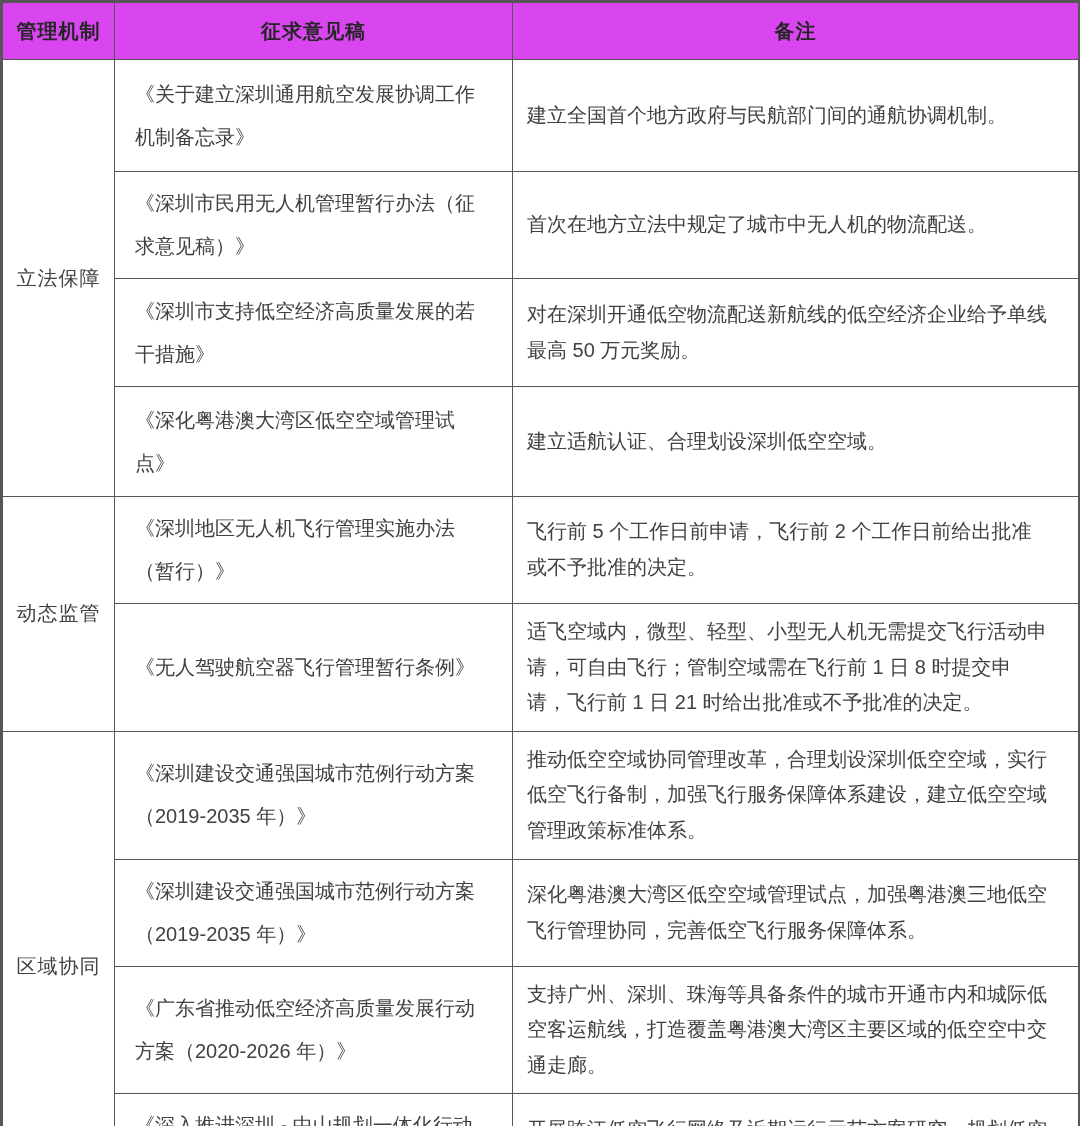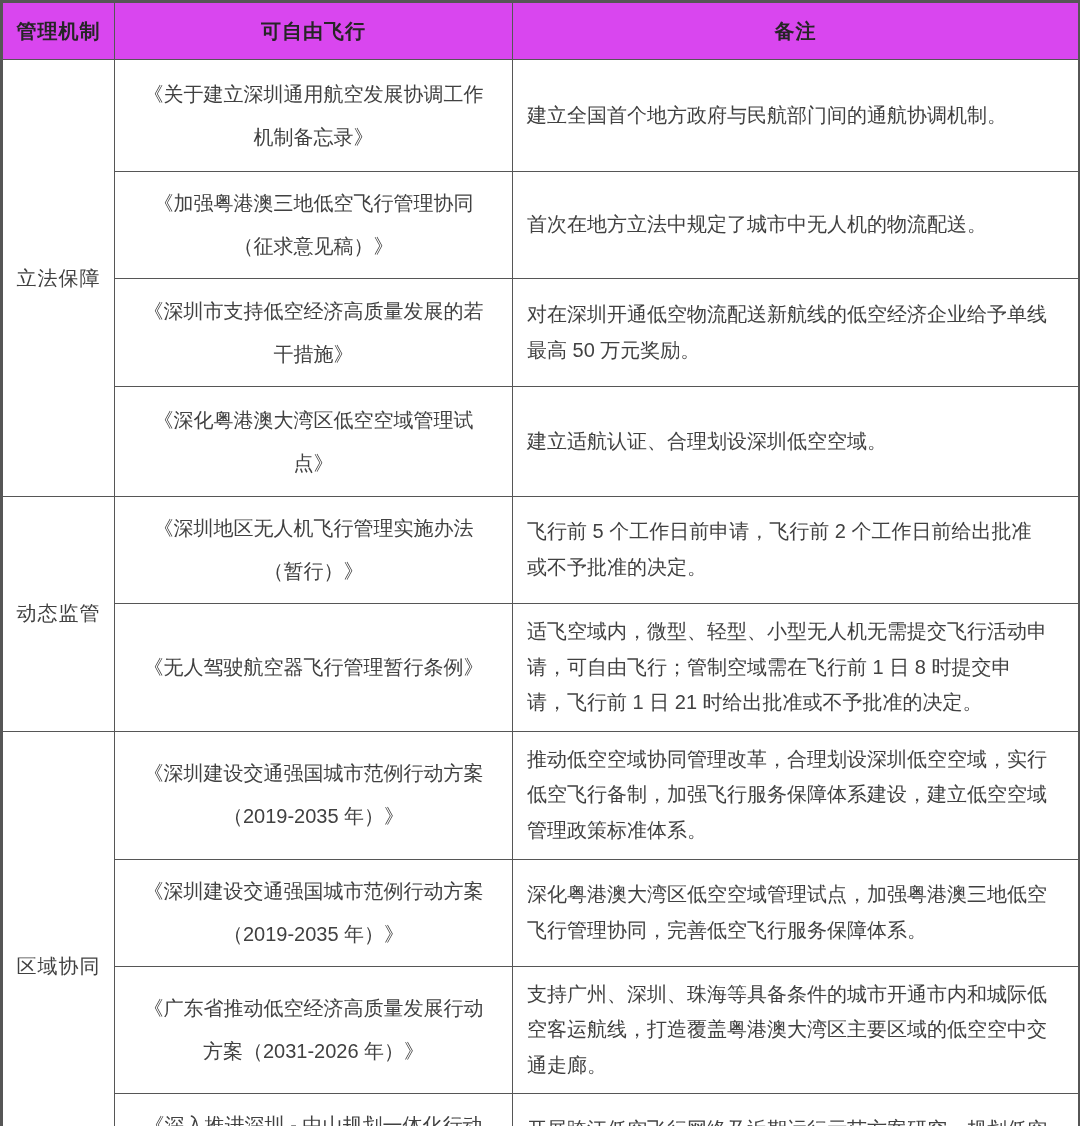--- a/index.html
+++ b/index.html
@@ -39,21 +39,20 @@
     letter-spacing: 1px;
   }
   td.mechanism-cell {
     text-align: center;
     font-size: 20px;
     color: #414141;
     letter-spacing: 1px;
     padding: 12px 6px;
   }
   td.policy-cell {
-    text-align: center;
     padding: 10px 20px;
     line-height: 2.15;
   }
   td.remark-cell {
     text-align: left;
     padding: 10px 30px 10px 14px;
     line-height: 1.78;
   }
 </style>
 </head>
@@ -62,33 +61,33 @@
 <div class="page">
   <table class="policy-table">
     <colgroup>
       <col class="c-mechanism">
       <col class="c-policy">
       <col class="c-remark">
     </colgroup>
     <thead>
       <tr>
         <th>管理机制</th>
-        <th>可自由飞行</th>
+        <th>征求意见稿</th>
         <th>备注</th>
       </tr>
     </thead>
     <tbody>
 
       <tr style="height:112px;">
         <td class="mechanism-cell" rowspan="4">立法保障</td>
         <td class="policy-cell">《关于建立深圳通用航空发展协调工作机制备忘录》</td>
         <td class="remark-cell">建立全国首个地方政府与民航部门间的通航协调机制。</td>
       </tr>
       <tr style="height:101px;">
-        <td class="policy-cell">《加强粤港澳三地低空飞行管理协同（征求意见稿）》</td>
+        <td class="policy-cell">《深圳市民用无人机管理暂行办法（征求意见稿）》</td>
         <td class="remark-cell">首次在地方立法中规定了城市中无人机的物流配送。</td>
       </tr>
       <tr style="height:108px;">
         <td class="policy-cell">《深圳市支持低空经济高质量发展的若干措施》</td>
         <td class="remark-cell">对在深圳开通低空物流配送新航线的低空经济企业给予单线最高 50 万元奖励。</td>
       </tr>
       <tr style="height:110px;">
         <td class="policy-cell">《深化粤港澳大湾区低空空域管理试点》</td>
         <td class="remark-cell">建立适航认证、合理划设深圳低空空域。</td>
       </tr>
@@ -106,21 +105,21 @@
       <tr style="height:122px;">
         <td class="mechanism-cell" rowspan="4">区域协同</td>
         <td class="policy-cell">《深圳建设交通强国城市范例行动方案（2019-2035 年）》</td>
         <td class="remark-cell">推动低空空域协同管理改革，合理划设深圳低空空域，实行低空飞行备制，加强飞行服务保障体系建设，建立低空空域管理政策标准体系。</td>
       </tr>
       <tr style="height:88px;">
         <td class="policy-cell">《深圳建设交通强国城市范例行动方案（2019-2035 年）》</td>
         <td class="remark-cell">深化粤港澳大湾区低空空域管理试点，加强粤港澳三地低空飞行管理协同，完善低空飞行服务保障体系。</td>
       </tr>
       <tr style="height:120px;">
-        <td class="policy-cell">《广东省推动低空经济高质量发展行动方案（2031-2026 年）》</td>
+        <td class="policy-cell">《广东省推动低空经济高质量发展行动方案（2020-2026 年）》</td>
         <td class="remark-cell">支持广州、深圳、珠海等具备条件的城市开通市内和城际低空客运航线，打造覆盖粤港澳大湾区主要区域的低空空中交通走廊。</td>
       </tr>
       <tr style="height:95px;">
         <td class="policy-cell">《深入推进深圳 - 中山规划一体化行动方案（2024-2025 年）》</td>
         <td class="remark-cell">开展跨江低空飞行网络及近期运行示范方案研究，规划低空飞行航线航路网络，布局低空飞行保障基础设施。</td>
       </tr>
     </tbody>
   </table>
 </div>
 

